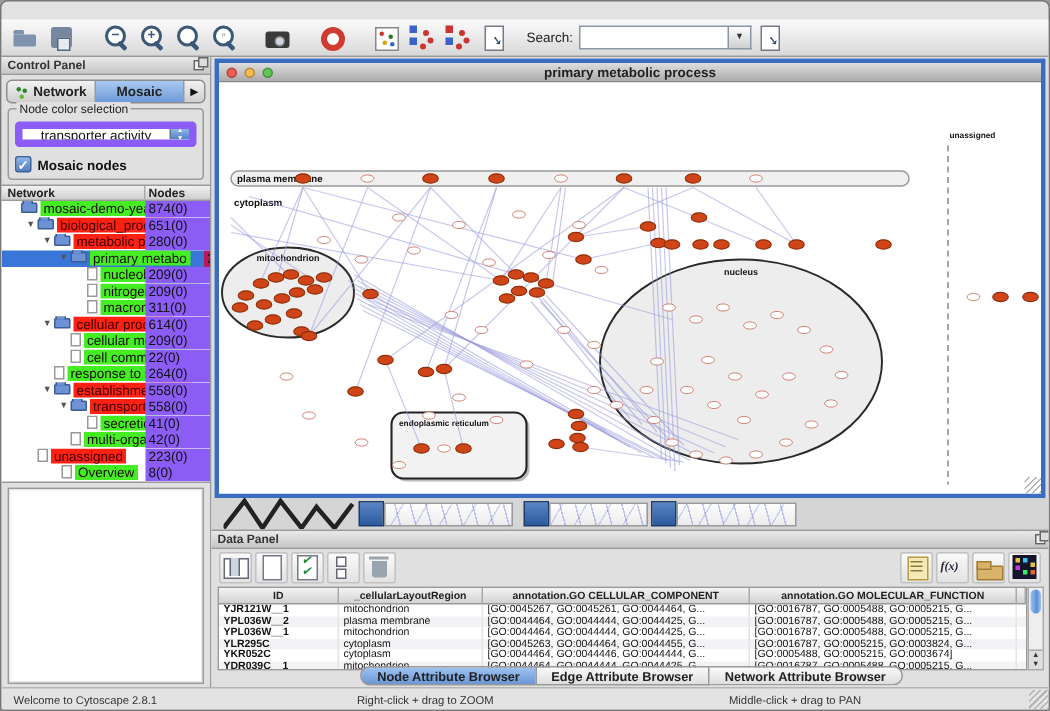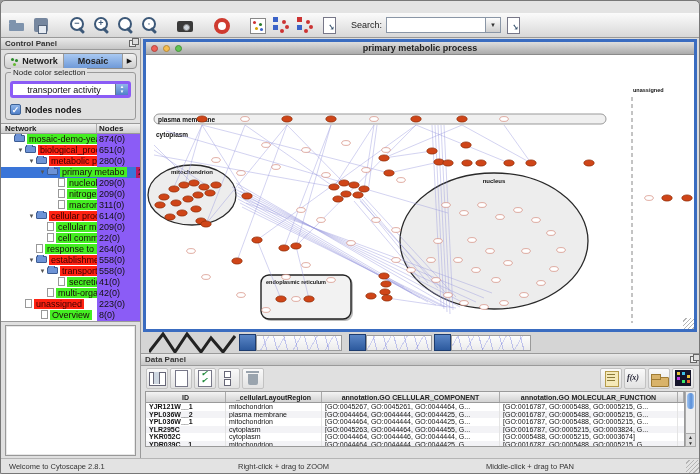--- a/index.html
+++ b/index.html
@@ -83,21 +83,21 @@
     background:linear-gradient(#f2f2f2,#cfcfcf);height:16px;overflow:hidden;}
   .cp-tab{flex:1;display:flex;align-items:center;justify-content:center;font-size:9px;font-weight:bold;color:#222;
     height:100%;border-right:1px solid #9a9a9a;}
   .cp-tab.sel{background:linear-gradient(#a9c9f2,#6f9ad8);}
   .mini-net{width:9px;height:9px;position:relative;margin-right:3px;display:inline-block;}
   .mini-net::before{content:"";position:absolute;left:1px;top:1px;width:3px;height:3px;border-radius:50%;
     background:#2a8a2a;box-shadow:4px 1px 0 #2a8a2a,2px 5px 0 #66b832;}
   .cp-overflow{width:13px;text-align:center;font-size:7px;color:#111;}
   .groupbox{margin:3px 4px;border:1px solid #9a9a9a;border-radius:3px;padding:3px 4px 4px 4px;position:relative;}
   .groupbox .legend{position:absolute;top:-5px;left:5px;background:#e0e0e0;font-size:8px;font-weight:normal;color:#222;padding:0 2px;}
-  .combo{display:flex;height:17px;border:3px solid #8b5cf6;border-radius:3px;background:#fff;margin-top:5px;
+  .combo{display:flex;height:17px;border:5px solid #8b5cf6;border-radius:3px;background:#fff;margin-top:5px;
     align-items:center;overflow:hidden;}
   .combo .cval{flex:1;text-align:center;font-size:9px;color:#111;}
   .combo .cap{width:13px;height:100%;background:linear-gradient(#8fb6ea,#4f7fc8);display:flex;flex-direction:column;
     align-items:center;justify-content:center;color:#fff;font-size:4.5px;line-height:4.5px;border-left:1px solid #678;}
   .cbrow{display:flex;align-items:center;margin-top:6px;}
   .cbox{width:11px;height:11px;border-radius:2px;background:linear-gradient(#8fb6ea,#4f7fc8);border:1px solid #3d6296;
     color:#fff;font-size:9px;line-height:10px;font-weight:bold;text-align:center;margin-right:4px;}
   .cblabel{font-size:9px;font-weight:bold;color:#111;}
   .tree-head{display:flex;height:11px;background:linear-gradient(#f2f2f2,#cdcdcd);border-top:1px solid #9a9a9a;
     border-bottom:1px solid #9a9a9a;font-size:8px;font-weight:bold;color:#222;}
@@ -253,21 +253,21 @@
       <span class="legend">Node color selection</span>
       <div class="combo">
         <span class="cval">transporter activity</span>
         <span class="cap">
             <span>▲</span>
             <span>▼</span>
           </span>
       </div>
       <div class="cbrow">
         <span class="cbox">✓</span>
-        <span class="cblabel">Nodes nodes</span>
+        <span class="cblabel">Mosaic nodes</span>
       </div>
     </div>
     <div class="tree-head">
       <div class="c1">Network</div>
       <div class="c2">Nodes</div>
     </div>
     <div id="tree">
         <div class="trow" style="padding-left: 4px;"><span class="texp"></span><span class="tico folder"></span><span class="tlabel green">mosaic-demo-yeast</span><span class="tcount">874(0)</span></div>
         <div class="trow" style="padding-left: 15px;"><span class="texp">▼</span><span class="tico folder"></span><span class="tlabel red">biological_process</span><span class="tcount">651(0)</span></div>
         <div class="trow" style="padding-left: 26px;"><span class="texp">▼</span><span class="tico folder"></span><span class="tlabel red">metabolic process</span><span class="tcount">280(0)</span></div>
@@ -569,20 +569,25 @@
             <div style="width: 80px;">YDR039C__1</div>
             <div style="width: 96px;">mitochondrion</div>
             <div style="width: 178px;">[GO:0044464, GO:0044444, GO:0044425, G...</div>
             <div style="width: 178px;">[GO:0016787, GO:0005488, GO:0005215, G...</div>
           </div>
         </div>
       <div id="dp-scroll">
         <span class="dthumb"></span>
         <span class="darrows">▲<br>▼</span>
       </div>
+      <div id="dp-tabs">
+          <div class="dptab sel">Node Attribute Browser</div>
+          <div class="dptab">Edge Attribute Browser</div>
+          <div class="dptab">Network Attribute Browser</div>
+        </div>
     </div>
   </div>
 
   <div id="statusbar">
     <span id="status-items"><span class="stitem" style="left: 8px;">Welcome to Cytoscape 2.8.1</span><span class="stitem" style="left: 237px; text-align: right;">Right-click + drag to ZOOM</span><span class="stitem" style="left: 437px; margin-left: 48px;">Middle-click + drag to PAN</span></span>
     <div class="grip"></div>
   </div>
 </div>
 
 </body></html>

